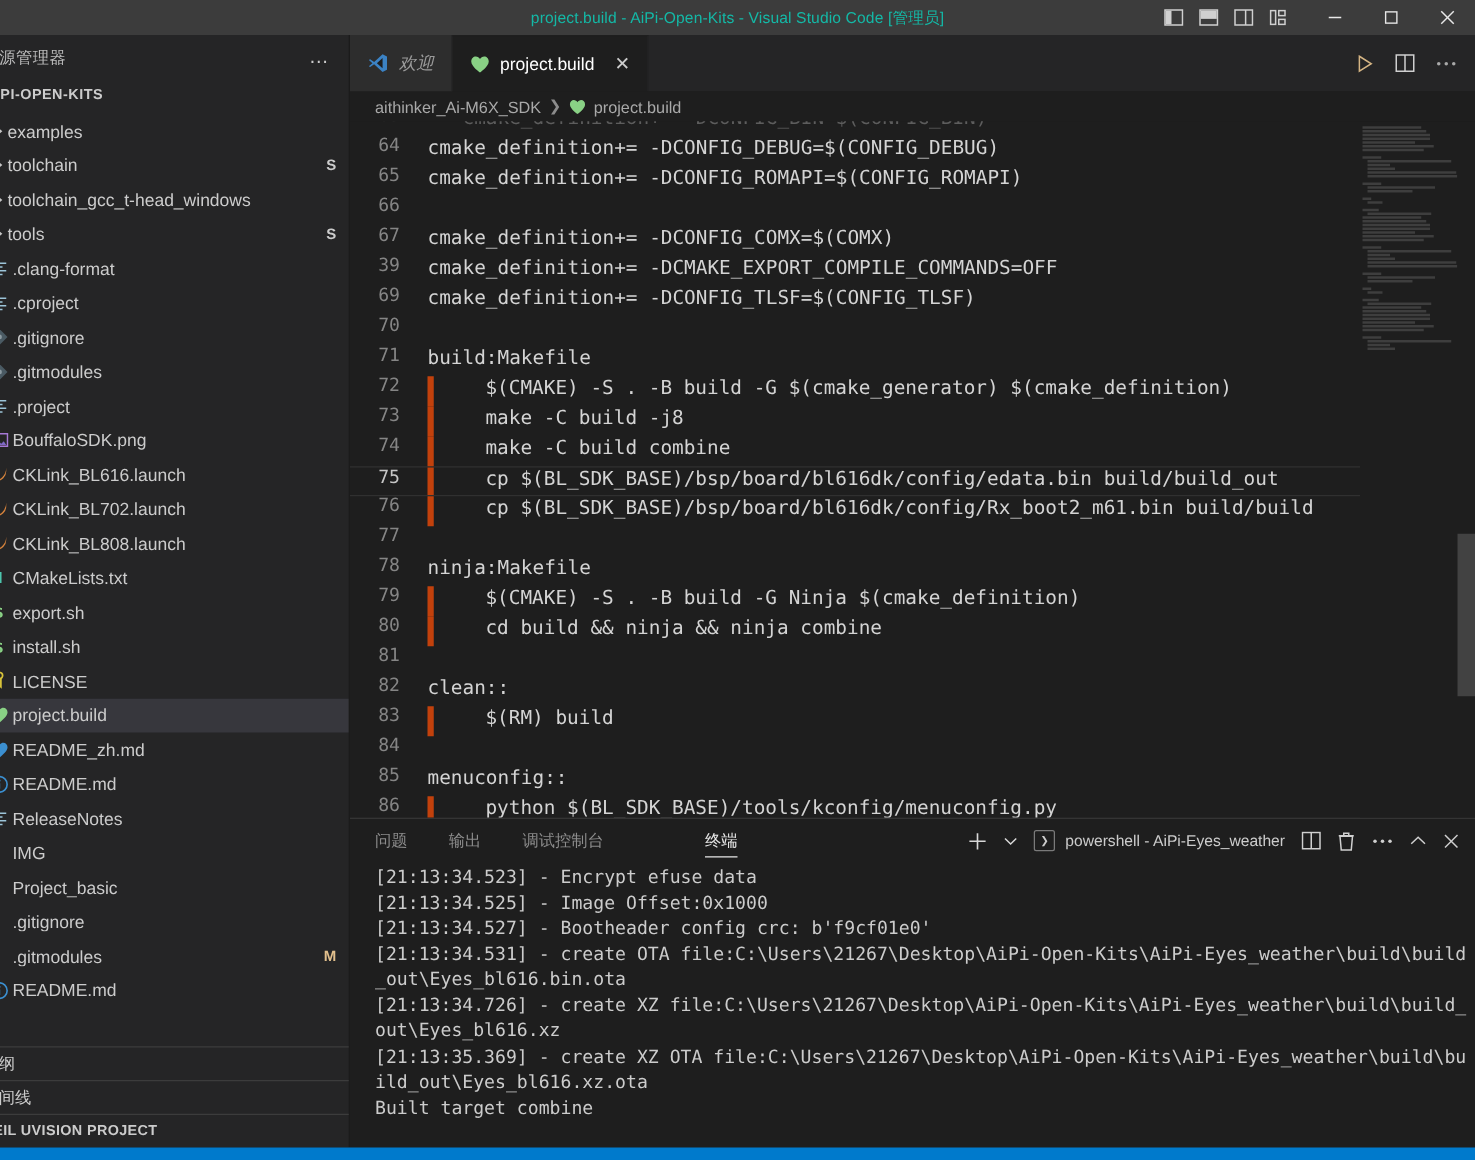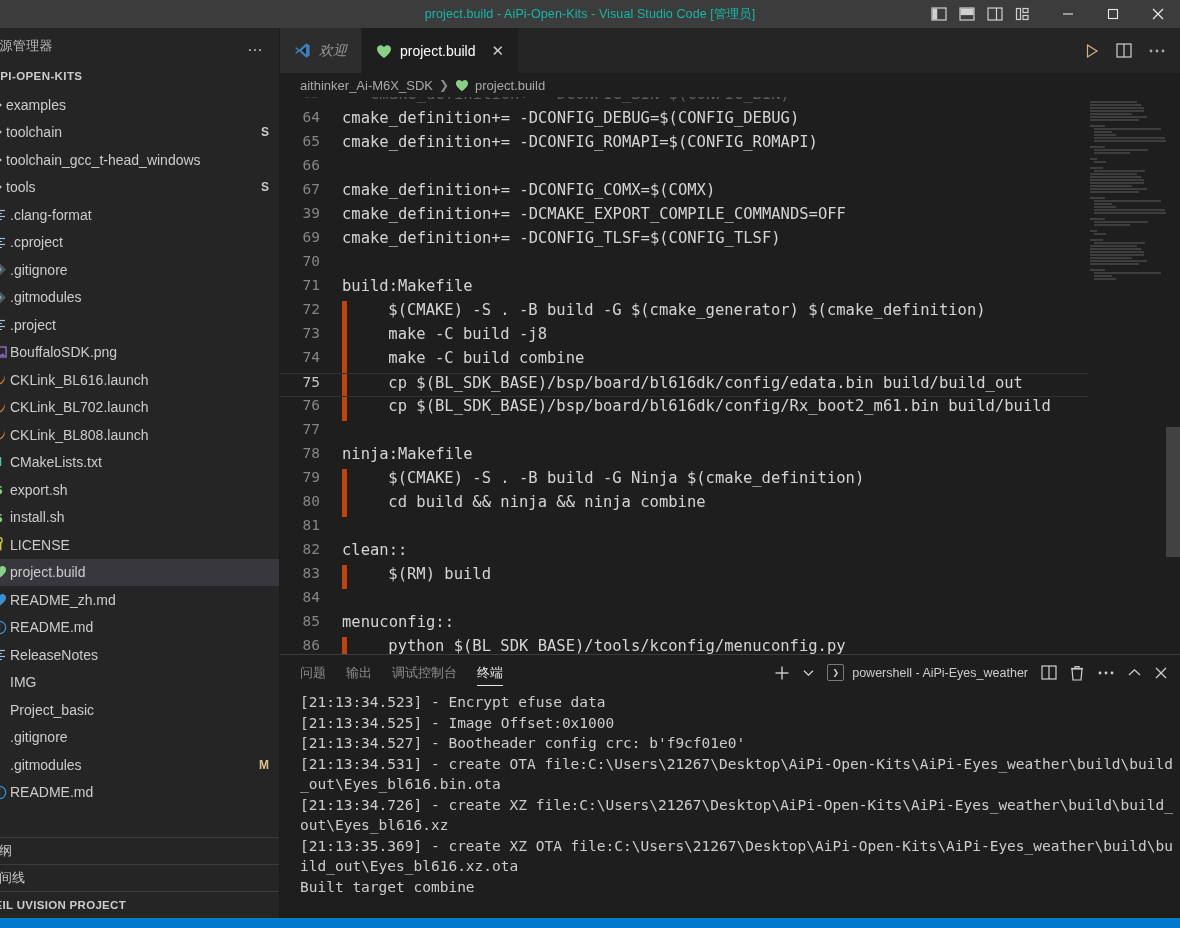--- a/index.html
+++ b/index.html
@@ -146,26 +146,26 @@
 
   
   .panel {
     flex: 0 0 264px; background: #1e1e1e; display: flex; flex-direction: column;
     border-top: 1px solid #3c3c3c; min-height: 0;
   }
   .panel-header {
     height: 35px; flex: 0 0 35px; display: flex; align-items: center;
     padding: 0 12px 0 20px;
   }
-  .panel-tabs { display: flex; align-items: center; gap: 20px; height: 35px; }
+  .panel-tabs { display: flex; align-items: center; gap: 33px; height: 35px; }
   .panel-tab {
     font-size: 13px; color: #8c8c8c; height: 35px; display: flex; align-items: center;
     position: relative; white-space: nowrap;
   }
-  .panel-tab.active { color: #e7e7e7; }
+  .panel-tab.active { color: #e7e7e7; margin-left: 48px; }
   .panel-tab.active::after {
     content: ""; position: absolute; left: 0; right: 0; bottom: 4px; height: 1px; background: #e7e7e7;
   }
   .panel-actions { margin-left: auto; display: flex; align-items: center; gap: 13px; color: #cccccc; }
   .term-sel {
     display: flex; align-items: center; gap: 8px; font-size: 12.5px; color: #cccccc;
     white-space: nowrap;
   }
   .term-chip {
     border: 1px solid #7a7a7a; border-radius: 2px; width: 17px; height: 17px;

